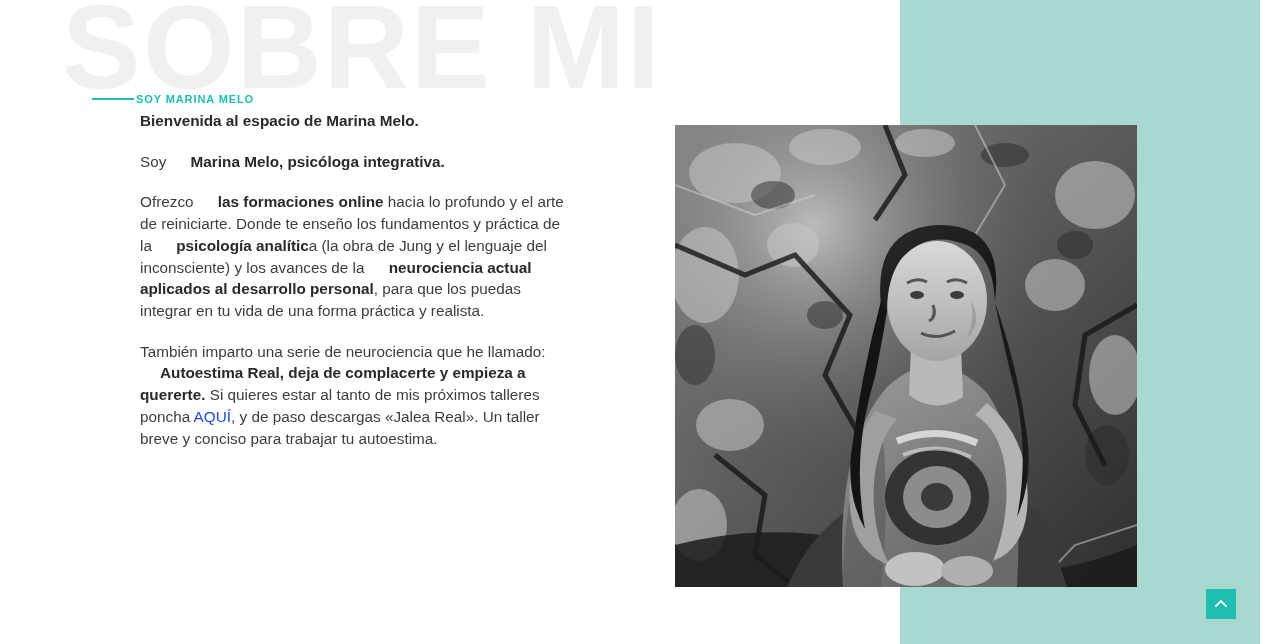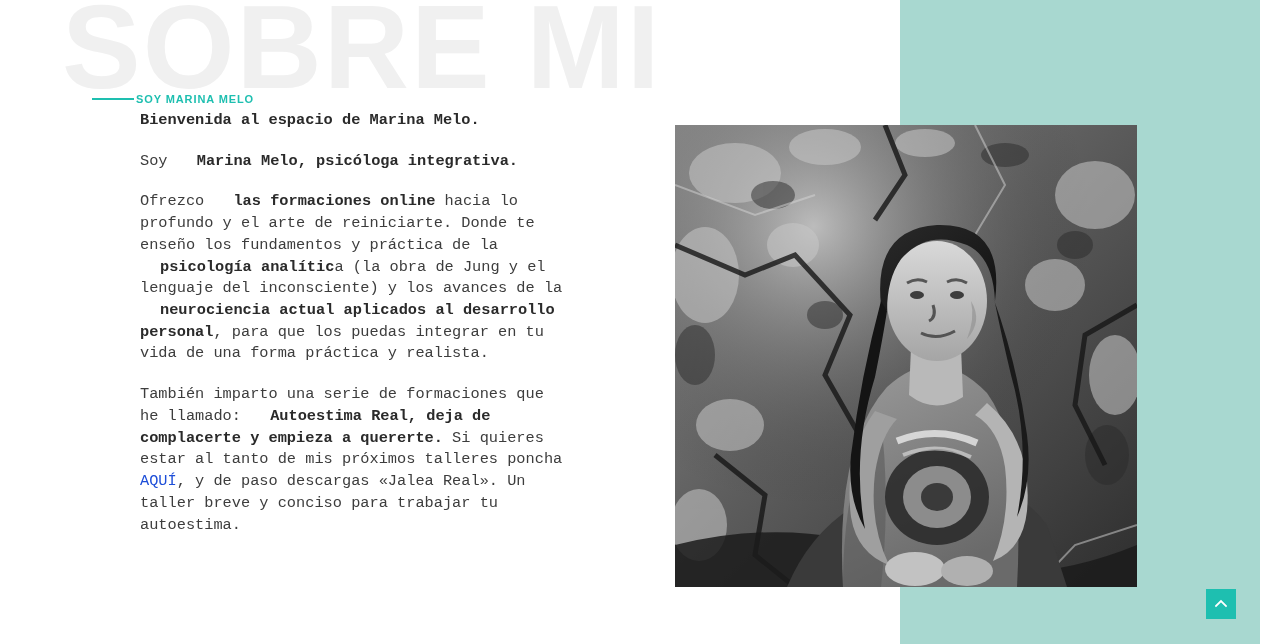--- a/index.html
+++ b/index.html
@@ -75,21 +75,21 @@
   #title {
     font-family: "Liberation Serif", serif;
     font-size: 55px;
     font-weight: 700;
     color: #222222;
     line-height: 1.12;
     letter-spacing: -0.5px;
     margin-bottom: 16px;
   }
   .para {
-    font-family: Liberation Mono, monospace;
+    font-family: Liberation Sans, sans-serif;
     font-size: 15.3px;
     line-height: 1.42;
     color: #3d3d3d;
     margin-bottom: 19px;
   }
   .para.lead {
     font-weight: 700;
     color: #2a2a2a;
   }
   .para b { font-weight: 700; color: #2a2a2a; padding-left: 20px; }
@@ -148,21 +148,21 @@
     <p class="para">
       <span>Soy </span><b>Marina Melo, psicóloga integrativa.</b>
     </p>
 
 
     <p class="para">
       <span>Ofrezco </span><b>las formaciones online</b><span> hacia lo profundo y el arte de reiniciarte. Donde te enseño los fundamentos y práctica de la </span><b>psicología analític</b><span>a  (la obra de Jung y el lenguaje del inconsciente) y los avances de la </span><b>neurociencia actual aplicados al desarrollo personal</b><span>, para que los puedas integrar en tu vida de una forma práctica y realista.</span>
     </p>
 
     <p class="para">
-      <span>También imparto una serie de formaciones que he llamado: </span><b>Autoestima Real, deja de complacerte y empieza a quererte.</b><span> Si quieres estar al tanto de mis próximos talleres poncha </span><a href="#">AQUÍ</a><span>, y de paso descargas «Jalea Real». Un taller breve y conciso para trabajar tu autoestima.</span>
+      <span>También imparto una serie de neurociencia que he llamado: </span><b>Autoestima Real, deja de complacerte y empieza a quererte.</b><span> Si quieres estar al tanto de mis próximos talleres poncha </span><a href="#">AQUÍ</a><span>, y de paso descargas «Jalea Real». Un taller breve y conciso para trabajar tu autoestima.</span>
     </p>
 
   </div>
 
   <div id="portrait" aria-label="Retrato en blanco y negro de Marina Melo sentada sobre rocas">
     <svg viewBox="0 0 462 462" xmlns="http://www.w3.org/2000/svg" aria-hidden="true">
       <defs>
         <linearGradient id="rockG" x1="0" y1="0" x2="1" y2="1">
           <stop offset="0%" stop-color="#8d8d8d"></stop>
           <stop offset="45%" stop-color="#5e5e5e"></stop>

